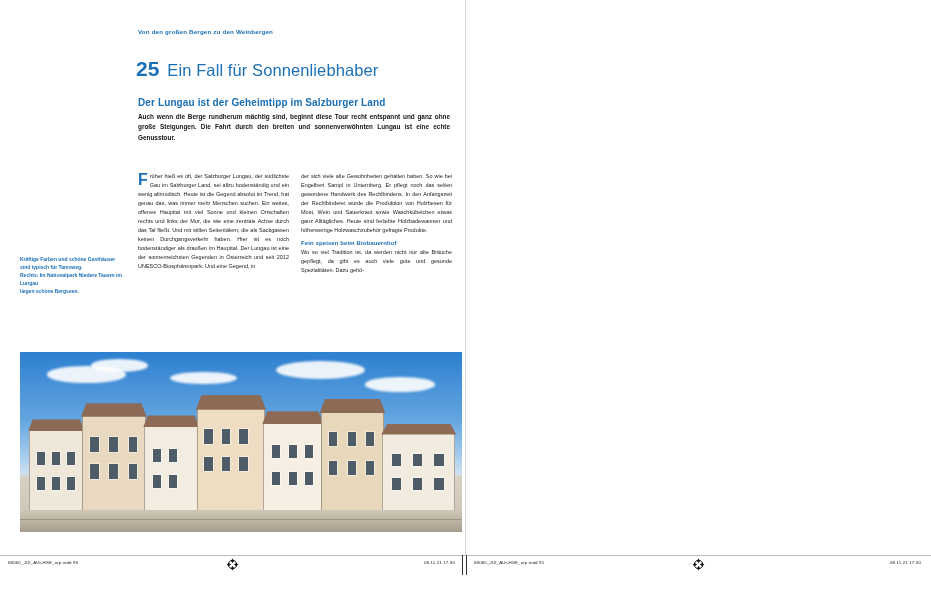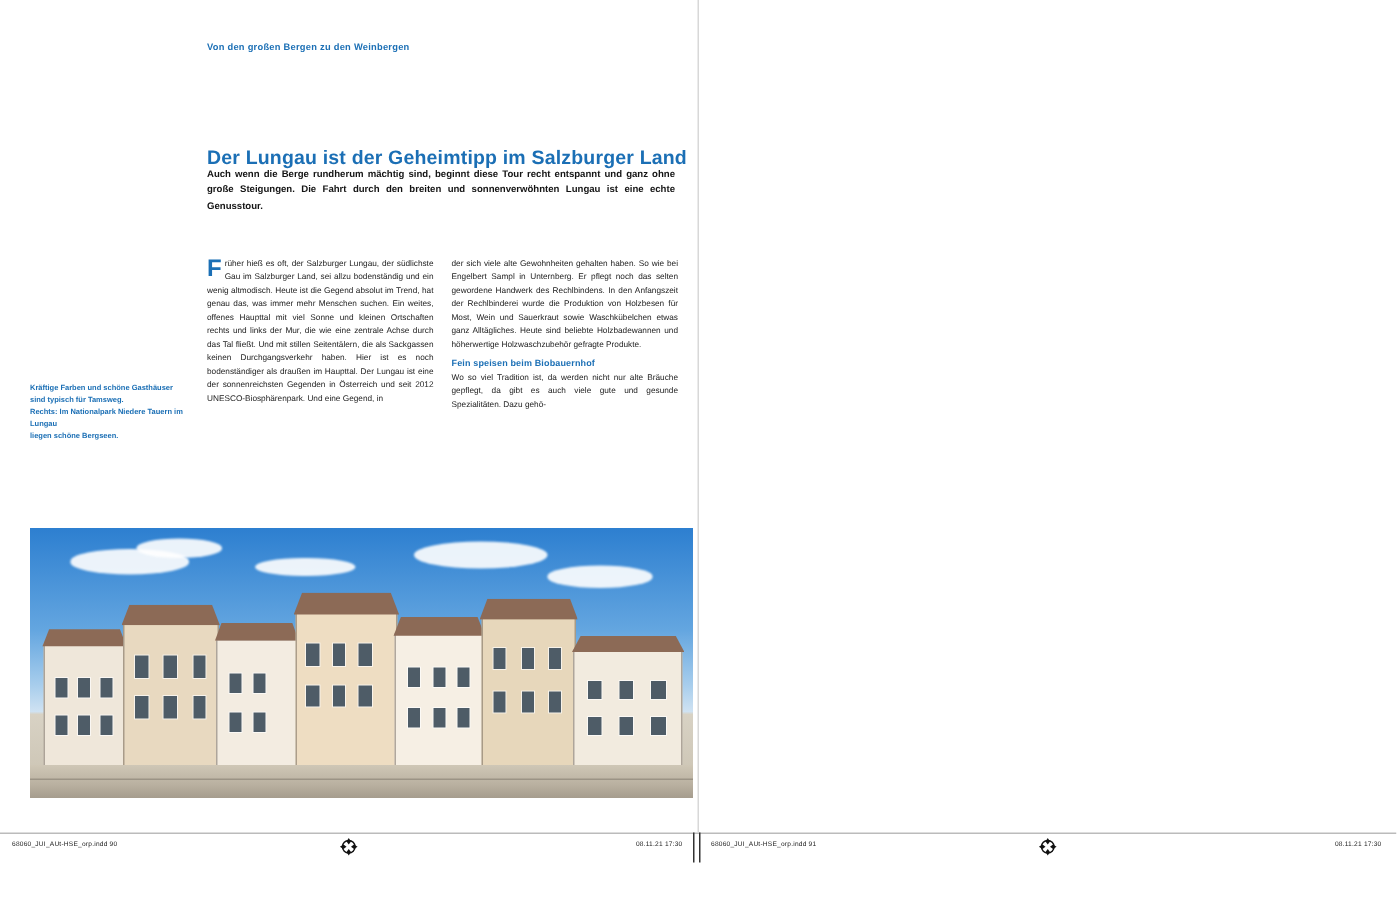--- a/index.html
+++ b/index.html
@@ -23,21 +23,21 @@
     font-size:6.2px;font-weight:bold;letter-spacing:.18px;color:#1b6fb5;
   }
 
   
   .chapter{position:absolute;left:136px;top:58px;width:320px;display:flex;align-items:baseline;gap:8px;}
   .chapter-num{font-size:21px;font-weight:bold;color:#1b6fb5;line-height:1;}
   .chapter-title{font-size:16.5px;font-weight:normal;color:#1b6fb5;line-height:1;letter-spacing:.1px;}
 
   .subtitle{
     position:absolute;left:138px;top:97px;width:320px;
-    font-size:13px;font-weight:bold;color:#1b6fb5;letter-spacing:.12px;
+    font-size:10px;font-weight:bold;color:#1b6fb5;letter-spacing:.12px;
   }
 
   .lead{
     position:absolute;left:138px;top:112px;width:312px;
     font-size:6.4px;line-height:1.62;font-weight:bold;color:#141414;
     text-align:justify;
   }
 
   
   .cols-top{position:absolute;left:138px;top:172px;width:314px;display:flex;gap:12px;}
@@ -92,20 +92,24 @@
 </style>
 </head>
 <body>
 
 <div class="spread">
 
   <div class="page page-left">
 
     <div class="kicker">Von den großen Bergen zu den Weinbergen</div>
 
+    <div class="chapter">
+      <span class="chapter-num">25</span>
+      <span class="chapter-title">Ein Fall für Sonnenliebhaber</span>
+    </div>
 
     <div class="subtitle">Der Lungau ist der Geheimtipp im Salzburger Land</div>
 
     <div class="lead">Auch wenn die Berge rundherum mächtig sind, beginnt diese Tour recht entspannt und ganz ohne große Steigungen. Die Fahrt durch den breiten und sonnenverwöhnten Lungau ist eine echte Genusstour.</div>
 
     <div class="cols-top">
       <div class="col">
         <div class="bodytext dropcap-para">
           <span class="dropcap">F</span>
           <span>rüher hieß es oft, der Salzburger Lungau, der südlichste Gau im Salzburger Land, sei allzu bodenständig und ein wenig altmodisch. Heute ist die Gegend absolut im Trend, hat genau das, was immer mehr Menschen suchen. Ein weites, offenes Haupttal mit viel Sonne und kleinen Ortschaften rechts und links der Mur, die wie eine zentrale Achse durch das Tal fließt. Und mit stillen Seitentälern, die als Sackgassen keinen Durchgangsverkehr haben. Hier ist es noch bodenständiger als draußen im Haupttal. Der Lungau ist eine der sonnenreichsten Gegenden in Österreich und seit 2012 UNESCO-Biosphärenpark. Und eine Gegend, in</span>

